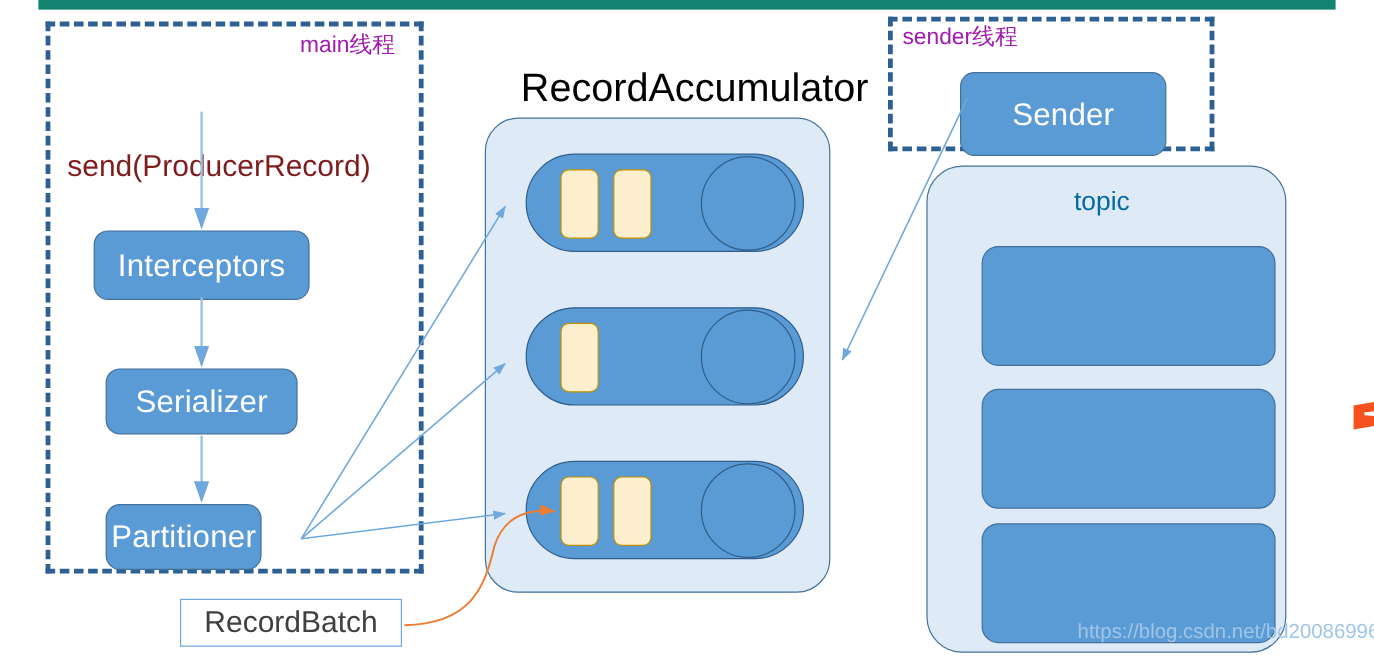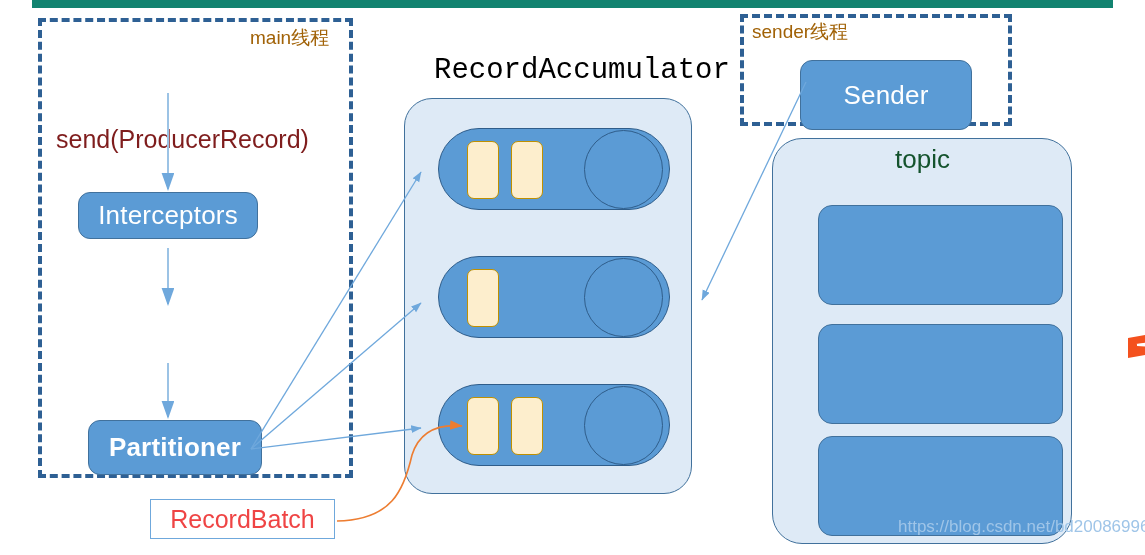--- a/index.html
+++ b/index.html
@@ -44,21 +44,21 @@
   }
   #sender-thread-box {
     left: 740px;
     top: 14px;
     width: 272px;
     height: 112px;
   }
   .thread-label {
     position: absolute;
     font-size: 19px;
-    color: #a16207;
+    color: #a21caf;
     white-space: nowrap;
     line-height: 1;
   }
   #main-thread-label {
     left: 250px;
     top: 28px;
   }
   #sender-thread-label {
     left: 752px;
     top: 22px;
@@ -73,46 +73,45 @@
     border-radius: 12px;
     color: #ffffff;
     display: flex;
     align-items: center;
     justify-content: center;
     font-size: 26px;
     box-sizing: border-box;
     letter-spacing: 0.2px;
   }
   #box-producer    { left: 88px;  top: 35px;  width: 160px; height: 58px; }
-  #box-interceptors{ left: 78px;  top: 192px; width: 180px; height: 47px; }
+  #box-interceptors{ left: 78px;  top: 192px; width: 180px; height: 58px; }
   #box-serializer  { left: 88px;  top: 307px; width: 160px; height: 55px; }
-  #box-partitioner { left: 88px;  top: 420px; width: 174px; height: 55px; font-weight: bold; }
+  #box-partitioner { left: 88px;  top: 420px; width: 130px; height: 55px; }
   #box-sender      { left: 800px; top: 60px;  width: 172px; height: 70px; }
 
   
   #send-label {
     position: absolute;
     left: 56px;
     top: 127px;
     font-size: 25px;
     color: #7f1d1d;
     white-space: nowrap;
     line-height: 1;
   }
 
   
   #accumulator-title {
     position: absolute;
     left: 434px;
     top: 56px;
-    font-size: 29px;
+    font-size: 33px;
     color: #000000;
     white-space: nowrap;
     line-height: 1;
-    font-family: Liberation Mono, monospace;
   }
   #accumulator-container {
     position: absolute;
     left: 404px;
     top: 98px;
     width: 288px;
     height: 396px;
     background: #deeaf6;
     border: 1.5px solid #41719c;
     border-radius: 28px;
@@ -163,23 +162,23 @@
     width: 300px;
     height: 406px;
     background: #deeaf6;
     border: 1.5px solid #41719c;
     border-radius: 30px;
     box-sizing: border-box;
   }
   #topic-title {
     position: absolute;
     left: 895px;
-    top: 146px;
-    font-size: 26px;
-    color: #14532d;
+    top: 157px;
+    font-size: 22px;
+    color: #0369a1;
     white-space: nowrap;
     line-height: 1;
   }
   .partition {
     position: absolute;
     left: 45px;
     width: 245px;
     height: 100px;
     background: #5b9bd5;
     border: 1.5px solid #41719c;
@@ -196,21 +195,21 @@
     left: 150px;
     top: 499px;
     width: 185px;
     height: 40px;
     background: #ffffff;
     border: 1.5px solid #6fa8dc;
     box-sizing: border-box;
     display: flex;
     align-items: center;
     justify-content: center;
-    color: #ef4444;
+    color: #404040;
     font-size: 25px;
   }
 
   
   #arrows {
     position: absolute;
     left: 0;
     top: 0;
     width: 1145px;
     height: 555px;
@@ -245,20 +244,21 @@
   <div id="top-bar"></div>
 
   <div class="thread-box" id="main-thread-box"></div>
   <div class="thread-label" id="main-thread-label">main线程</div>
 
 
   <div id="send-label">send(ProducerRecord)</div>
 
   <div class="stage-box" id="box-interceptors">Interceptors</div>
 
+  <div class="stage-box" id="box-serializer">Serializer</div>
 
   <div class="stage-box" id="box-partitioner">Partitioner</div>
 
   <div id="accumulator-title">RecordAccumulator</div>
 
   <div id="accumulator-container">
 
     <div class="dqueue" id="dqueue-0">
       <div class="batch slot-1"></div>
       <div class="batch slot-2"></div>

